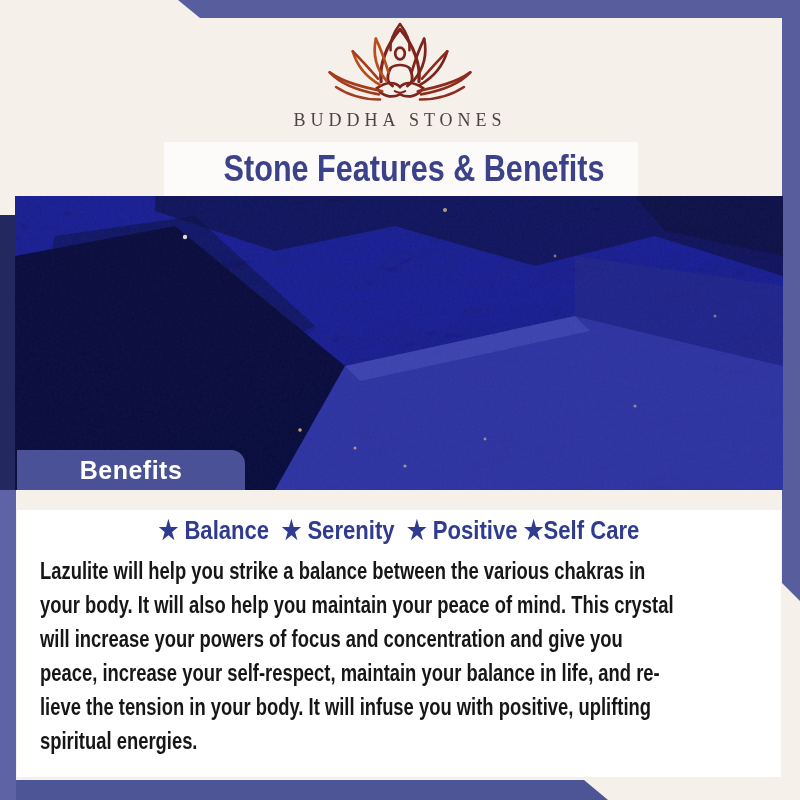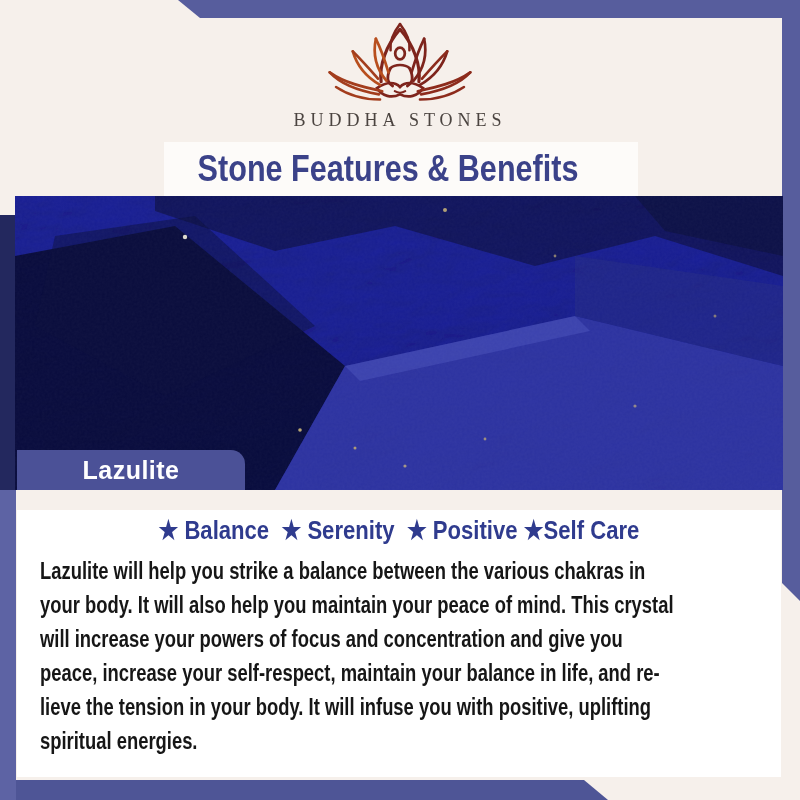--- a/index.html
+++ b/index.html
@@ -37,21 +37,21 @@
   .logo svg{display:block;margin:0 auto;}
   .brand-name{
     margin-top:2px;
     font-family:"Liberation Serif",serif;
     font-size:18px;letter-spacing:5px;color:var(--brand-text,#4b4440);
   }
   
   .title-band{
     position:absolute;left:164px;top:142px;width:474px;height:54px;
     background:var(--title-band,#fdfbf9);
-    display:flex;align-items:center;justify-content:flex-start;
+    display:flex;align-items:center;justify-content:flex-end;
   }
   .title-band .title-text{
     display:inline-block;white-space:nowrap;
     font-size:36px;font-weight:bold;color:var(--title-navy,#3b4289);
     transform:scaleX(.85);
   }
   
   .photo{position:absolute;left:15px;top:196px;width:768px;height:294px;}
   .photo svg{display:block;}
   .stone-label{
@@ -178,21 +178,21 @@
       <circle cx="340" cy="252" r="1.5" fill="#cdb56f" opacity="0.8"></circle>
       <circle cx="390" cy="270" r="1.6" fill="#d8c27c" opacity="0.7"></circle>
       <circle cx="470" cy="243" r="1.4" fill="#cdb56f" opacity="0.7"></circle>
       <circle cx="620" cy="210" r="1.6" fill="#d8c27c" opacity="0.6"></circle>
       <circle cx="700" cy="120" r="1.5" fill="#cdb56f" opacity="0.6"></circle>
       <circle cx="540" cy="60" r="1.4" fill="#d8c27c" opacity="0.6"></circle>
     </svg>
   </div>
 
   <div class="stone-label">
-    <span>Lazulite</span>
+    <span>Benefits</span>
   </div>
 
   <div class="panel">
     <div class="benefits-line">
       <span>★ Balance  ★ Serenity  ★ Positive ★Self Care</span>
     </div>
     <div class="description">
         <div class="line">Lazulite will help you strike a balance between the various chakras in</div>
         <div class="line">your body. It will also help you maintain your peace of mind. This crystal</div>
         <div class="line">will increase your powers of focus and concentration and give you</div>

